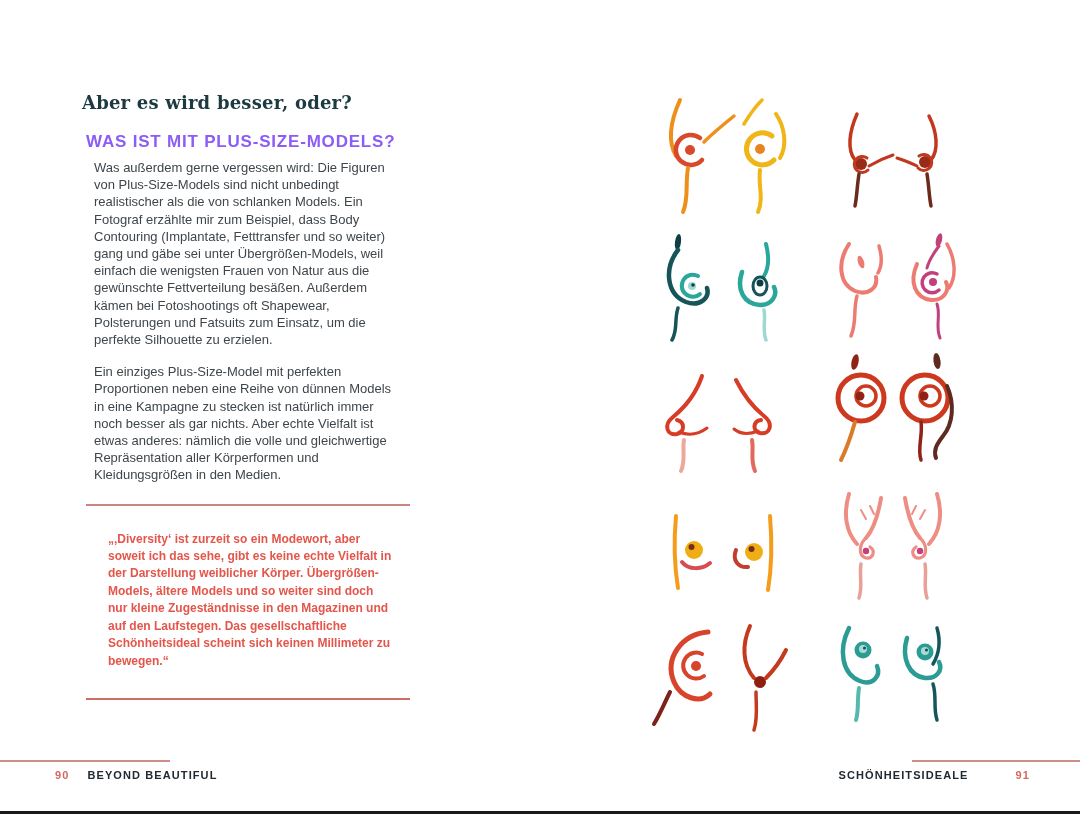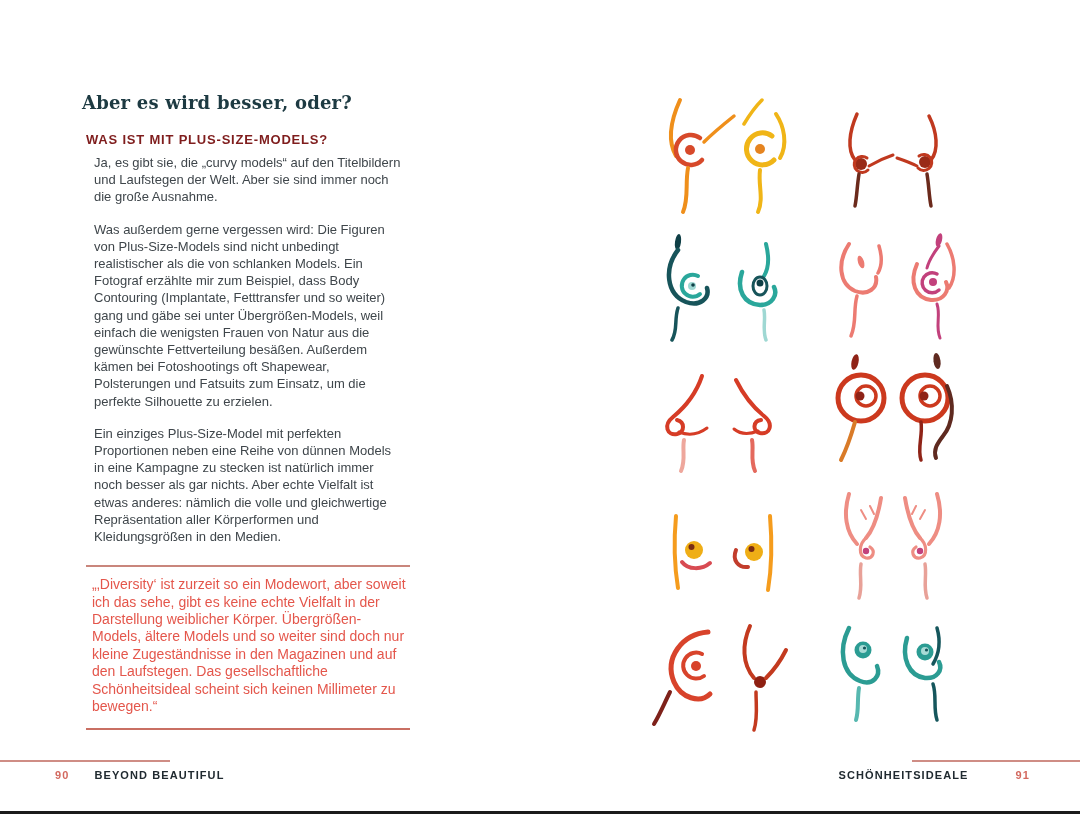--- a/index.html
+++ b/index.html
@@ -11,62 +11,61 @@
   .left-column{position:absolute;left:82px;top:84px;width:322px;}
   .heading{
     font-family:"DejaVu Serif",serif;font-weight:bold;font-size:18px;
     color:#1d3a42;margin:8px 0 10px 0;letter-spacing:.2px;
   }
   .para{
     font-size:13px;line-height:17.2px;color:#3f464b;
     margin:0 0 15px 12px;
   }
   .subheading{
-    font-size:13px;font-weight:bold;letter-spacing:.8px;color:#7f1d1d;
+    font-size:17px;font-weight:bold;letter-spacing:.8px;color:#8b5cf6;
     margin:19px 0 7px 4px;
   }
   .quote-block{
     margin:20px 0 0 4px;width:318px;
     border-top:2px solid #c9867c;border-bottom:2px solid #c96f63;
     padding:9px 0 12px 6px;
   }
   .quote-text{
-    font-size:14px;line-height:17.4px;font-weight:normal;color:#e4564b;
-    margin:0;
+    font-size:12px;line-height:17.4px;font-weight:bold;color:#e4564b;
+    margin:16px;
   }
   
   .footer-rule{position:absolute;height:2px;background:#cf8d85;top:760px;}
   .footer-rule.left{left:0;width:170px;}
   .footer-rule.right{left:912px;width:168px;}
   .footer-text{
     position:absolute;top:769px;font-size:11px;font-weight:bold;
     letter-spacing:1.1px;color:#202a30;
   }
   .footer-text.left{left:55px;}
   .footer-text.right{right:50px;text-align:right;}
   .page-num{color:#d3695f;}
-  .footer-text.left .page-num{margin-right:25px;}
+  .footer-text.left .page-num{margin-right:18px;}
   .footer-text.right .page-num{margin-left:10px;padding-left:37px;}
   
   .illus-panel{position:absolute;left:648px;top:94px;width:320px;}
   .illus-row{display:flex;align-items:flex-start;}
   .illus-cell-l{width:175px;}
   .illus-cell-r{width:145px;}
   .illus-panel svg{display:block;}
   .illus-panel path{fill:none;stroke-linecap:round;}
   
   .page-bottom-edge{position:absolute;left:0;bottom:0;width:1080px;height:3px;background:#1b1b1b;}
 </style>
 </head>
 <body>
 
 <div class="left-column">
   <h1 class="heading">Aber es wird besser, oder?</h1>
   <div class="subheading">WAS IST MIT PLUS-SIZE-MODELS?</div>
-  <p class="para">Ja, es gibt sie, die „curvy models“ auf den Titelbildern und Laufstegen der Welt. Aber sie sind immer noch die große Ausnahme.</p>
   <p class="para">Was außerdem gerne vergessen wird: Die Figuren von Plus-Size-Models sind nicht unbedingt realistischer als die von schlanken Models. Ein Fotograf erzählte mir zum Beispiel, dass Body Contouring (Implantate, Fetttransfer und so weiter) gang und gäbe sei unter Übergrößen-Models, weil einfach die wenigsten Frauen von Natur aus die gewünschte Fettverteilung besäßen. Außerdem kämen bei Fotoshootings oft Shapewear, Polsterungen und Fatsuits zum Einsatz, um die perfekte Silhouette zu erzielen.</p>
   <p class="para" style="margin-bottom:13px">Ein einziges Plus-Size-Model mit perfekten Proportionen neben eine Reihe von dünnen Models in eine Kampagne zu stecken ist natürlich immer noch besser als gar nichts. Aber echte Vielfalt ist etwas anderes: nämlich die volle und gleichwertige Repräsentation aller Körperformen und Kleidungsgrößen in den Medien.</p>
   <div class="quote-block">
     <p class="quote-text">„‚Diversity‘ ist zurzeit so ein Modewort, aber soweit ich das sehe, gibt es keine echte Vielfalt in der Darstellung weiblicher Körper. Übergrößen-Models, ältere Models und so weiter sind doch nur kleine Zugeständnisse in den Magazinen und auf den Laufstegen. Das gesellschaftliche Schönheitsideal scheint sich keinen Millimeter zu bewegen.“</p>
   </div>
 </div>
 
 <div class="illus-panel">
 
   <div class="illus-row">

